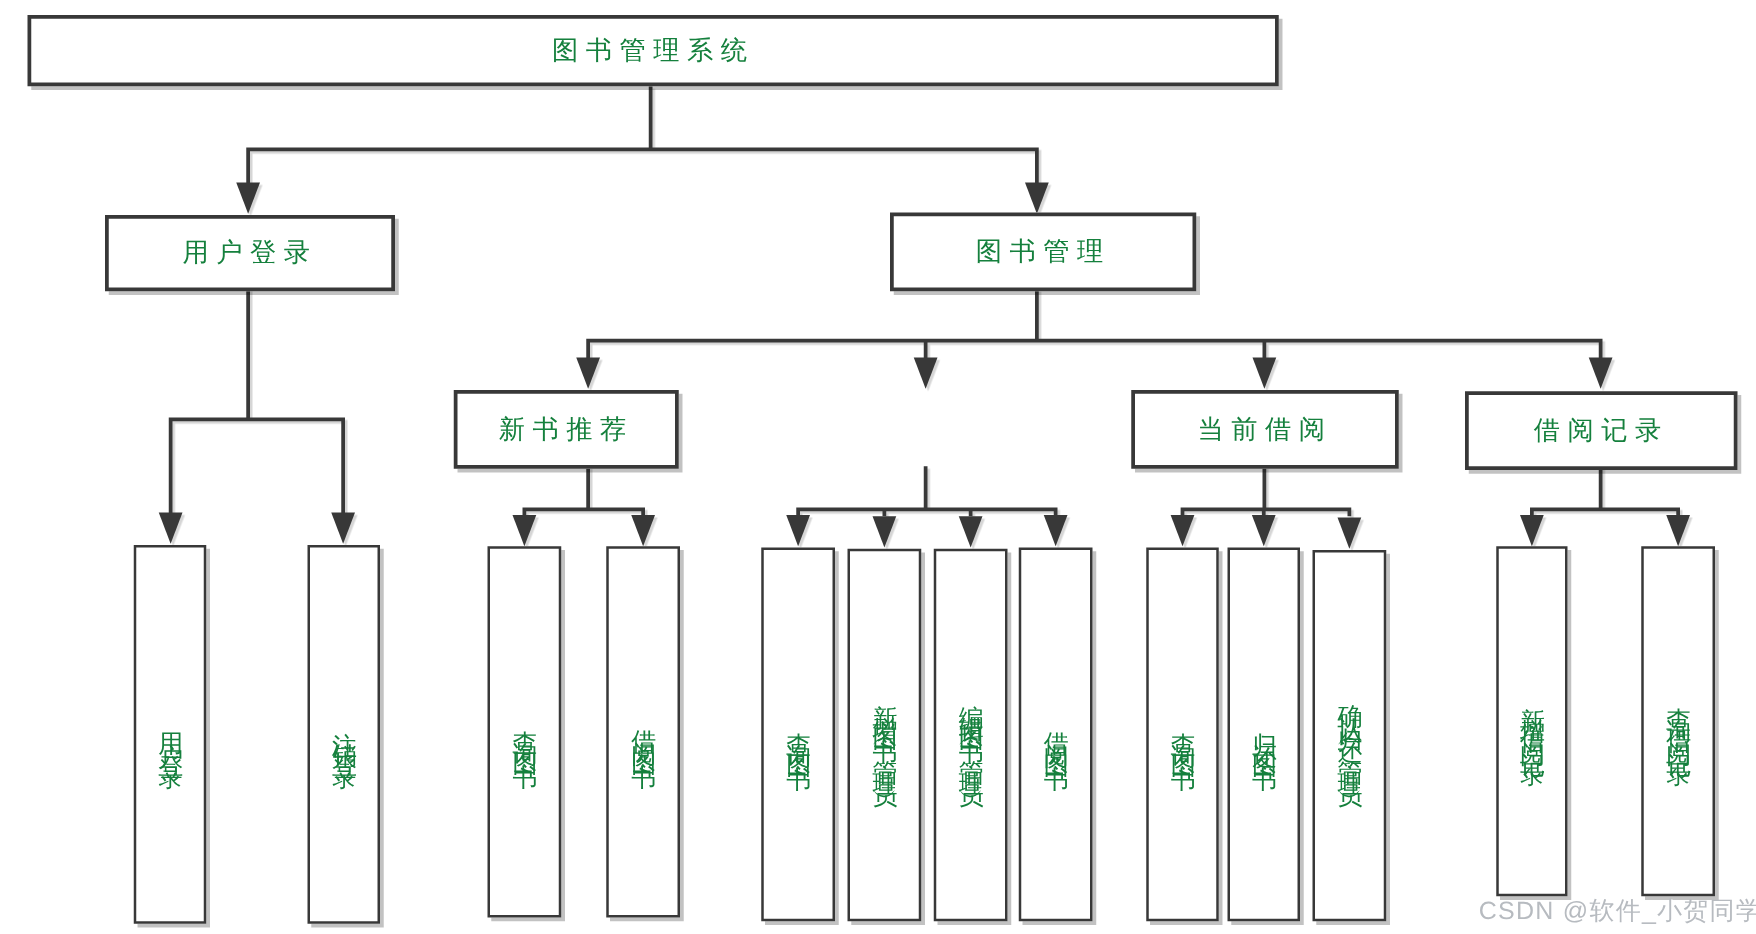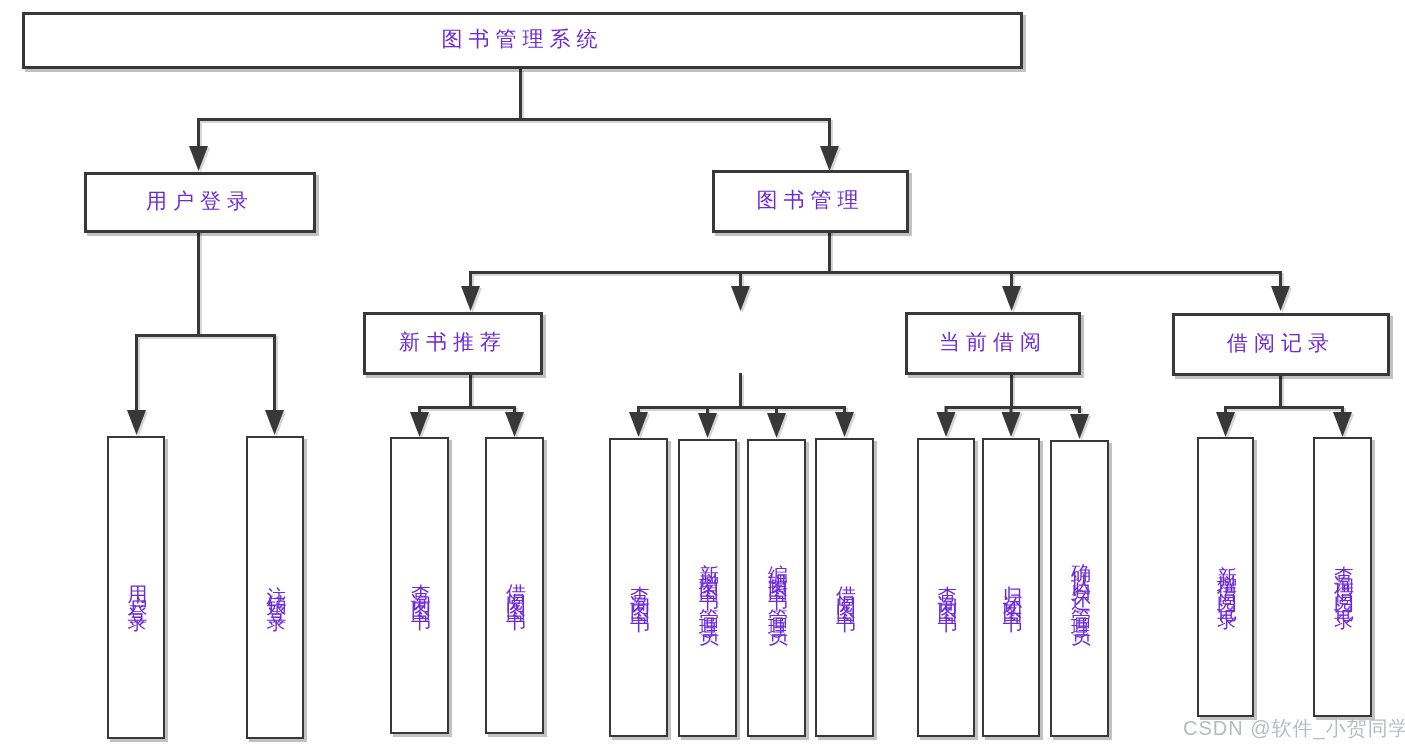--- a/index.html
+++ b/index.html
@@ -3,24 +3,23 @@
 <meta charset="utf-8">
 <style>
   html,body{margin:0;padding:0;background:#ffffff;}
   .stage{
     position:relative;width:1405px;height:747px;background:#ffffff;overflow:hidden;
     font-family:"Liberation Sans","DejaVu Sans",sans-serif;
   }
   .wires{position:absolute;left:0;top:0;filter:drop-shadow(2.5px 2.5px 0 rgba(0,0,0,0.16));}
   .box{
     position:absolute;box-sizing:border-box;background:#ffffff;
-    border:3px solid #383838;color:#6d28d9;
+    border:3px solid #383838;color:#15803d;
     display:flex;align-items:center;justify-content:center;
     box-shadow:3px 3px 0 rgba(0,0,0,0.24);
-    font-family:Liberation Mono, monospace;
   }
   .h{font-size:21px;letter-spacing:6px;white-space:nowrap;}
   .h span{line-height:1;}
   .v{
     writing-mode:vertical-rl;text-orientation:mixed;
     font-size:20px;letter-spacing:9px;border-width:2.5px;
   }
   .v span{line-height:1;}
   .wm{
     position:absolute;left:1183px;top:715px;
@@ -76,28 +75,28 @@
     </g>
   </svg>
 
   <div class="box h" style="left:22px;top:12px;width:1001px;height:57px;">
     <span>图书管理系统</span>
   </div>
 
   <div class="box h" style="left:84px;top:172px;width:232px;height:61px;">
     <span>用户登录</span>
   </div>
-  <div class="box h" style="left:712px;top:170px;width:197px;height:63px;">
+  <div class="box h" style="left:712px;top:170px;width:245px;height:63px;">
     <span>图书管理</span>
   </div>
 
   <div class="box h" style="left:363px;top:312px;width:180px;height:63px;">
     <span>新书推荐</span>
   </div>
-  <div class="box h" style="left:905px;top:312px;width:176px;height:63px;">
+  <div class="box h" style="left:905px;top:312px;width:214px;height:63px;">
     <span>当前借阅</span>
   </div>
   <div class="box h" style="left:1172px;top:313px;width:218px;height:63px;text-align:center;">
     <span>借阅记录</span>
   </div>
 
   <div class="box v" style="left:107px;top:436px;width:58px;height:303px;">
     <span>用户登录</span>
   </div>
   <div class="box v" style="left:246px;top:436px;width:58px;height:303px;">

